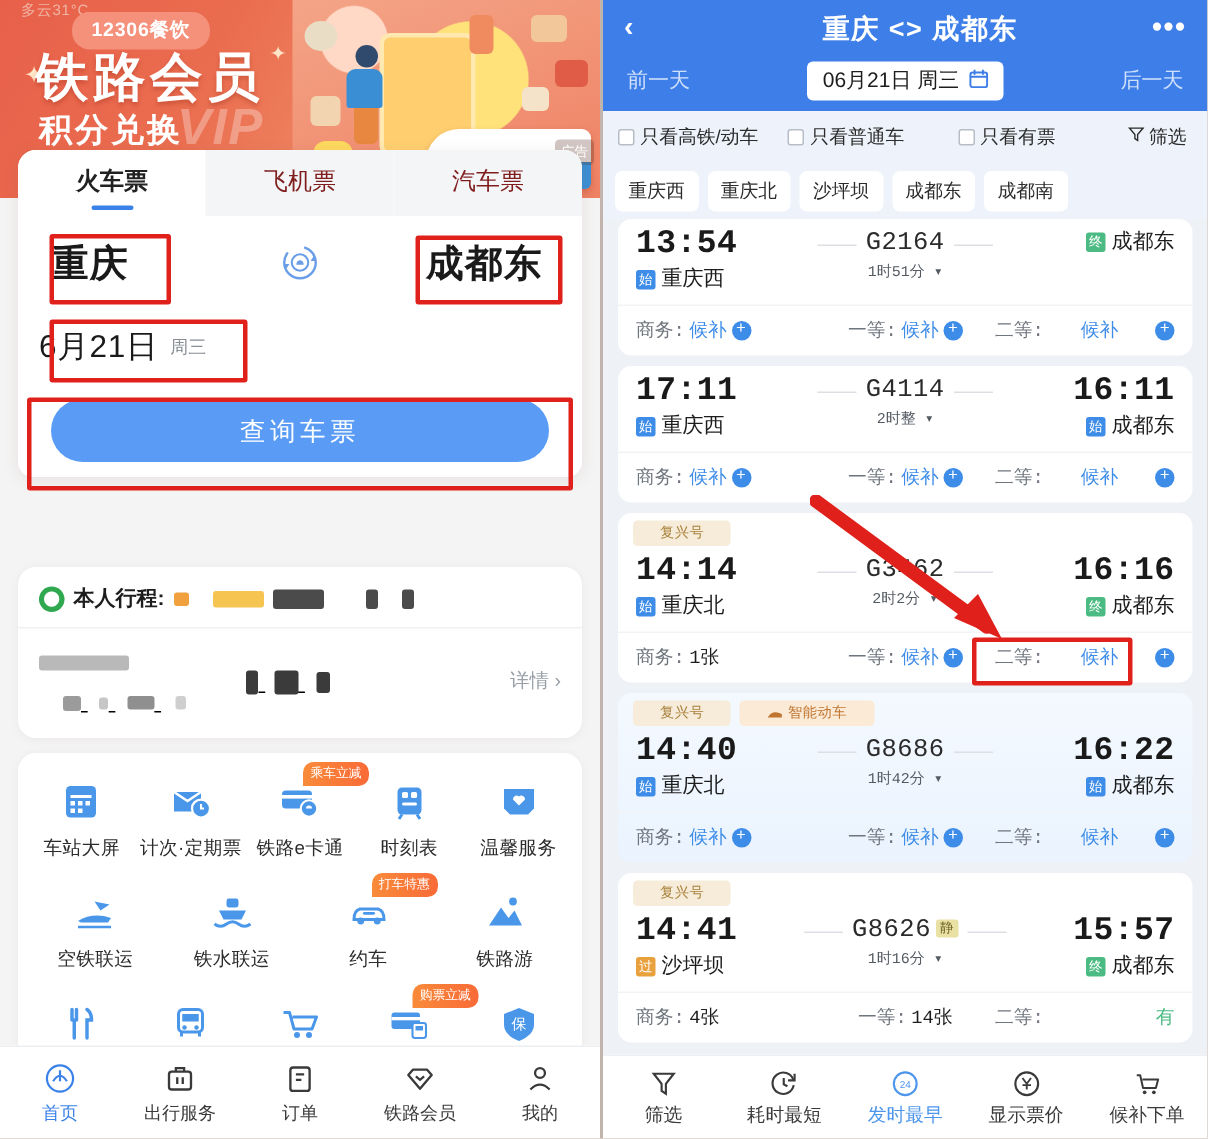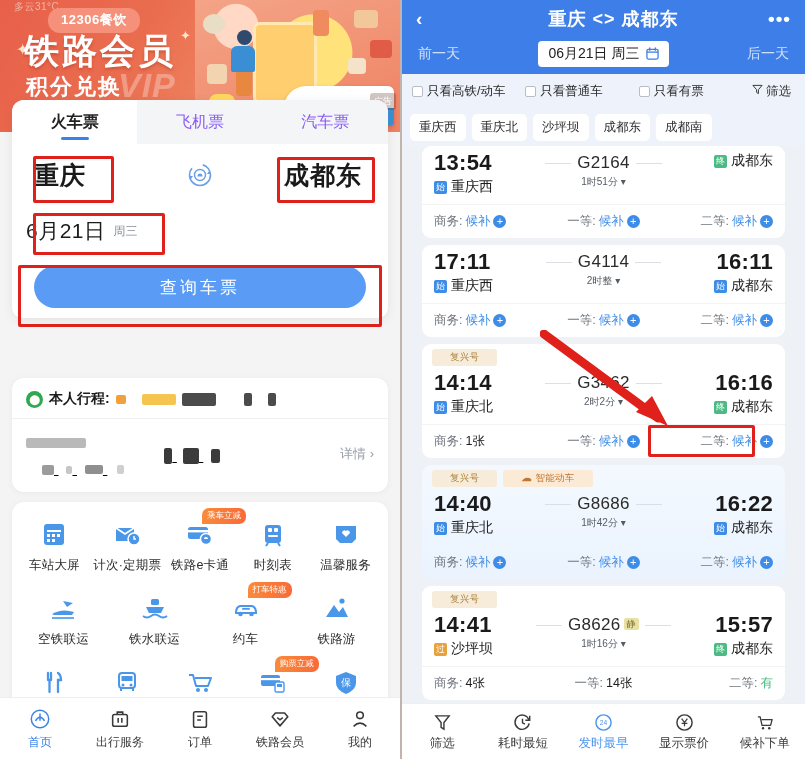--- a/index.html
+++ b/index.html
@@ -87,21 +87,21 @@
   }
 
   .tabcard {
     position: absolute; top: 100px; left: 12px; right: 12px;
     background: #fff; border-radius: 12px 12px 10px 10px;
     box-shadow: 0 2px 10px rgba(140,90,70,.12);
     z-index: 5;
   }
   .tabs { display: flex; height: 44px; align-items: center; border-radius: 12px 12px 0 0;}
   .tab {
-    flex: 1; text-align: center; font-size: 16px; color: #8b5cf6;
+    flex: 1; text-align: center; font-size: 16px; color: #7f1d1d;
     position: relative; height: 44px; line-height: 44px;
   }
   .tab.active { color: #222; font-weight: bold; background: #fff; border-radius: 12px 12px 0 0; }
   .tab:not(.active) { background: #f3f5f7; }
   .tab.active::after {
     content: ""; position: absolute; left: 50%; transform: translateX(-50%);
     bottom: 4px; width: 28px; height: 3px; background: #3b82e8; border-radius: 2px;
   }
   .tab.t2 { border-radius: 0; }
   .tab.t3 { border-radius: 0 12px 0 0; }
@@ -170,37 +170,37 @@
   
   .r-header { background: #3d7ee8; padding: 4px 0 0; }
   .r-topbar { height: 30px; display: flex; align-items: center; padding: 0 14px; position: relative; }
   .r-back { color: #fff; font-size: 19px; font-weight: bold; }
   .r-title { position: absolute; left: 0; right: 0; text-align: center; color: #fff; font-size: 18px; font-weight: bold; letter-spacing: 1px; padding-left: 20px; }
   .r-more { position: absolute; right: 14px; color: #fff; font-size: 19px; letter-spacing: 1px; font-weight: bold;}
   .r-daterow { height: 40px; display: flex; align-items: center; justify-content: space-between; padding: 0 16px; }
   .r-daynav { color: #cfe0fb; font-size: 14px; }
   .r-datebox {
     background: #fff; border-radius: 4px; padding: 4px 10px;
-    font-size: 14px; color: #1d1d1d; display: flex; align-items: flex-end; gap: 6px;
+    font-size: 14px; color: #1d1d1d; display: flex; align-items: center; gap: 6px;
   }
   .r-filters {
     background: #eef3fb; height: 34px; display: flex; align-items: center;
     padding: 0 10px; gap: 4px;
   }
   .chk { display: flex; align-items: center; gap: 4px; font-size: 12.5px; color: #2b2b2b; flex: 1; }
   .chk .box { width: 11px; height: 11px; border: 1px solid #b7bdc6; border-radius: 2px; background: #fff; }
   .r-filterbtn { display: flex; align-items: center; gap: 3px; font-size: 12.5px; color: #2b2b2b; padding-right: 4px;}
   .r-stations { background: #eef3fb; height: 38px; display: flex; align-items: center; gap: 6px; padding: 0 8px; }
   .st-chip {
     background: #fff; border-radius: 5px; font-size: 12.5px; color: #2b2b2b;
     padding: 5px 9px; white-space: nowrap;
   }
 
   .train-list { position: absolute; top: 146px; bottom: 56px; left: 0; right: 0; overflow: hidden; background: #eef1f5; }
-  .train-card { background: #fff; margin: 0 20px 7px; border-radius: 9px; position: relative; }
+  .train-card { background: #fff; margin: 0 10px 7px; border-radius: 9px; position: relative; font-family: Liberation Mono, monospace; }
   .train-card.hl { background: linear-gradient(180deg,#f4f9ff,#eaf3fe); }
   .tc-tags { display: flex; gap: 6px; padding: 5px 10px 0; }
   .tc-tag {
     background: #f6ecd9; color: #a9813c; font-size: 9.5px;
     padding: 2px 18px; border-radius: 3px; letter-spacing: .3px;
   }
   .tc-tag.smart { background: #fbead6; color: #c07630; display:flex; align-items:center; gap:3px;}
   .tc-main { display: flex; align-items: flex-start; padding: 4px 12px 8px; }
   .tc-side { width: 96px; }
   .tc-side.right { text-align: right; }
@@ -219,21 +219,21 @@
   .tc-code .line {
     position: absolute; top: 50%; width: 26px; height: 1px; background: #dcdfe3;
   }
   .tc-code .line.l { left: -32px; }
   .tc-code .line.r { right: -32px; }
   .quiet-tag { background: #e9e0a4; color: #6b6124; font-size: 9px; padding: 1px 3px; border-radius: 2px; margin-left: 3px; vertical-align: 3px;}
   .tc-dur { font-size: 10px; color: #555b63; margin-top: 2px; }
   .tc-seats { display: flex; border-top: 1px solid #f1f3f5; padding: 8px 12px; }
   .tc-seat { flex: 1; font-size: 12.5px; color: #70767e; display: flex; align-items: center; gap: 3px; }
   .tc-seat.c { justify-content: center; }
-  .tc-seat.r { justify-content: flex-end; }
+  .tc-seat.r { justify-content: space-between; }
   .seat-val { color: #3d8ce8; }
   .seat-val.dark { color: #1d1d1d; }
   .seat-val.green { color: #4cbb83; }
   .plus {
     width: 13px; height: 13px; border-radius: 50%; background: #3d8ce8; color: #fff;
     font-size: 11px; line-height: 12px; text-align: center; display: inline-block;
   }
   .r-bottom {
     position: absolute; bottom: 0; left: 0; right: 0; height: 56px;
     background: #fff; display: flex; align-items: center; border-top: 1px solid #edf0f3;

